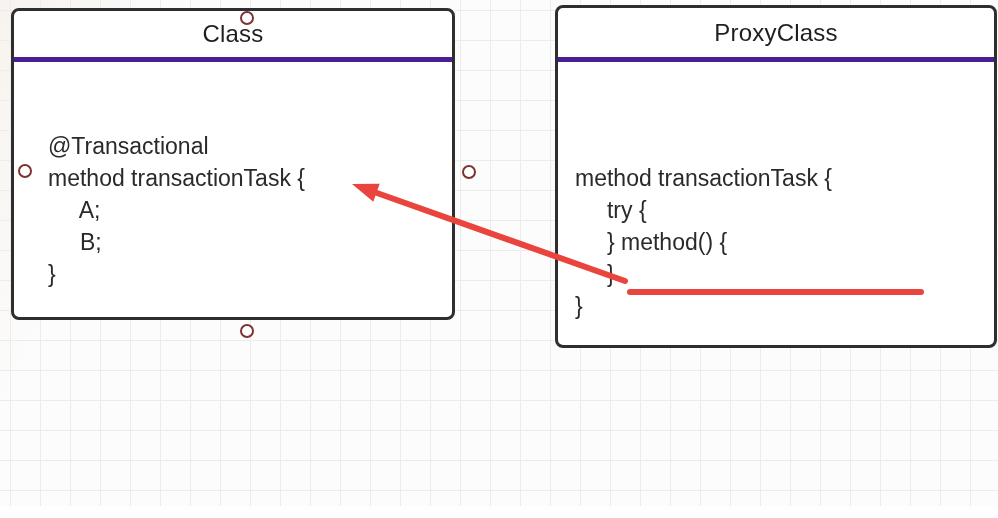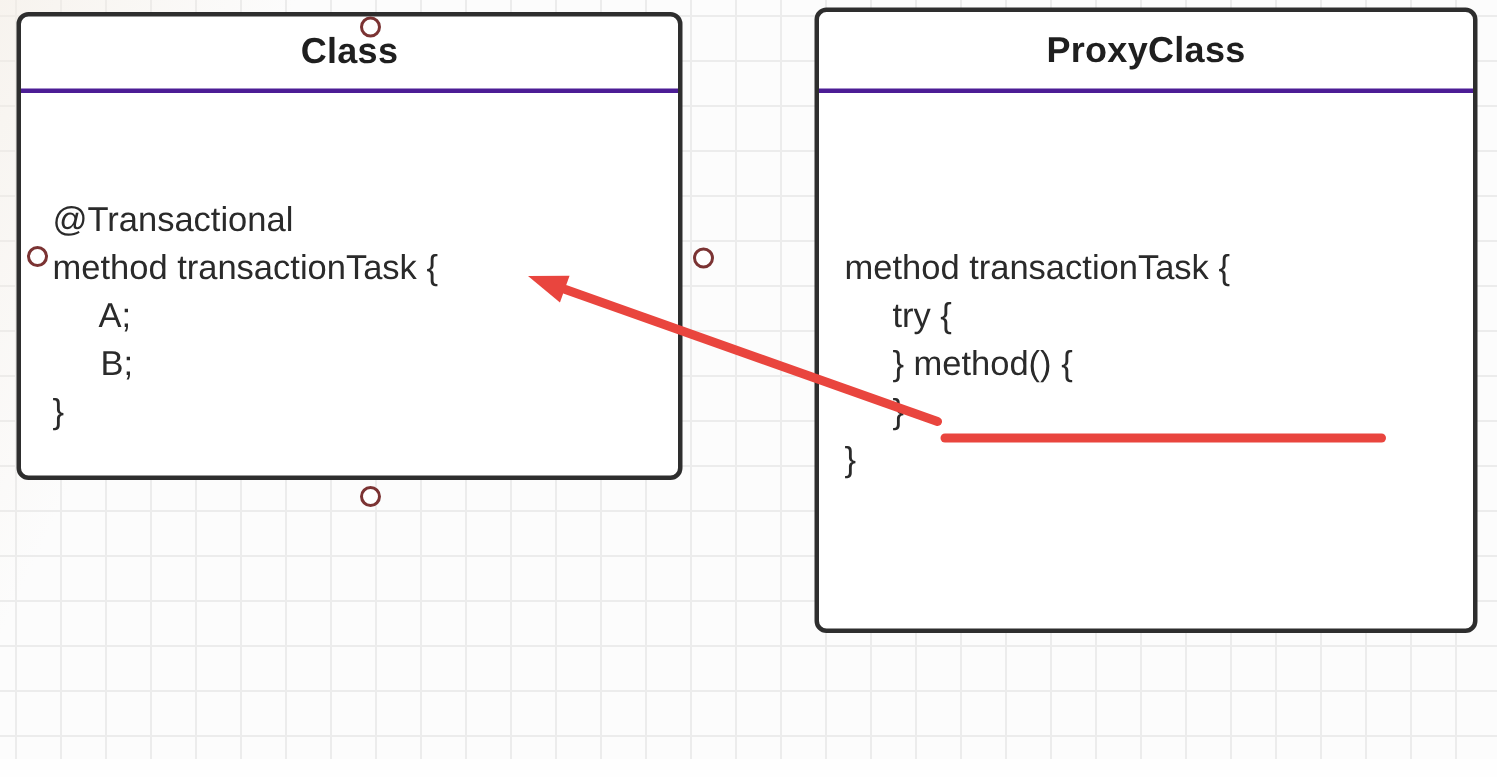--- a/index.html
+++ b/index.html
@@ -29,41 +29,41 @@
     background: #fefefe;
   }
   .uml-box {
     position: absolute;
     box-sizing: border-box;
     background: #ffffff;
     border: 3px solid #2e2e2e;
     border-radius: 8px;
   }
   .uml-box.left  { left: 11px;  top: 8px; width: 444px; height: 312px; }
-  .uml-box.right { left: 543px; top: 5px; width: 442px; height: 417px; }
+  .uml-box.right { left: 555px; top: 5px; width: 442px; height: 343px; }
   .uml-title {
     box-sizing: border-box;
-    border-bottom: 3px solid #4c1d95;
+    border-bottom: 5px solid #4c1d95;
     display: flex;
     align-items: center;
     justify-content: center;
     font-size: 24px;
-    font-weight: bold;
+    font-weight: normal;
     color: #1f1f1f;
     letter-spacing: 0.2px;
   }
   .uml-box.left  .uml-title { height: 51px; }
   .uml-box.right .uml-title { height: 54px; }
   .uml-body {
     box-sizing: border-box;
     color: #2a2a2a;
     font-size: 23px;
     line-height: 32px;
   }
-  .uml-box.left  .uml-body { padding: 68px 8px 0 21px; }
+  .uml-box.left  .uml-body { padding: 68px 8px 0 34px; }
   .uml-box.right .uml-body { padding: 100px 8px 0 17px; }
   .code-line { white-space: pre; height: 32px; }
   .handle {
     position: absolute;
     box-sizing: border-box;
     width: 14px; height: 14px;
     border: 2.5px solid #7b3333;
     border-radius: 50%;
     background: #ffffff;
   }

